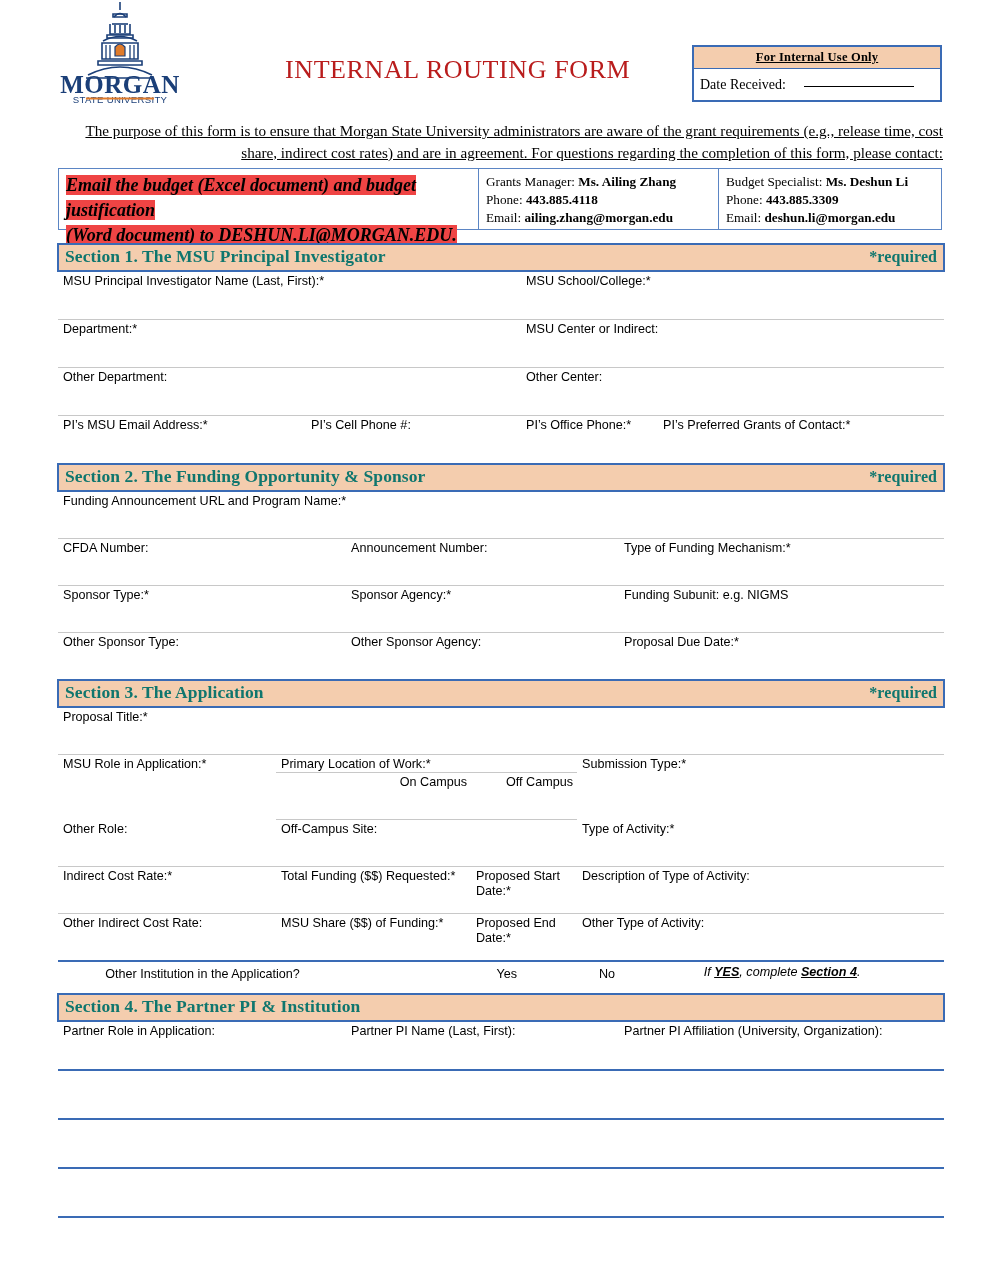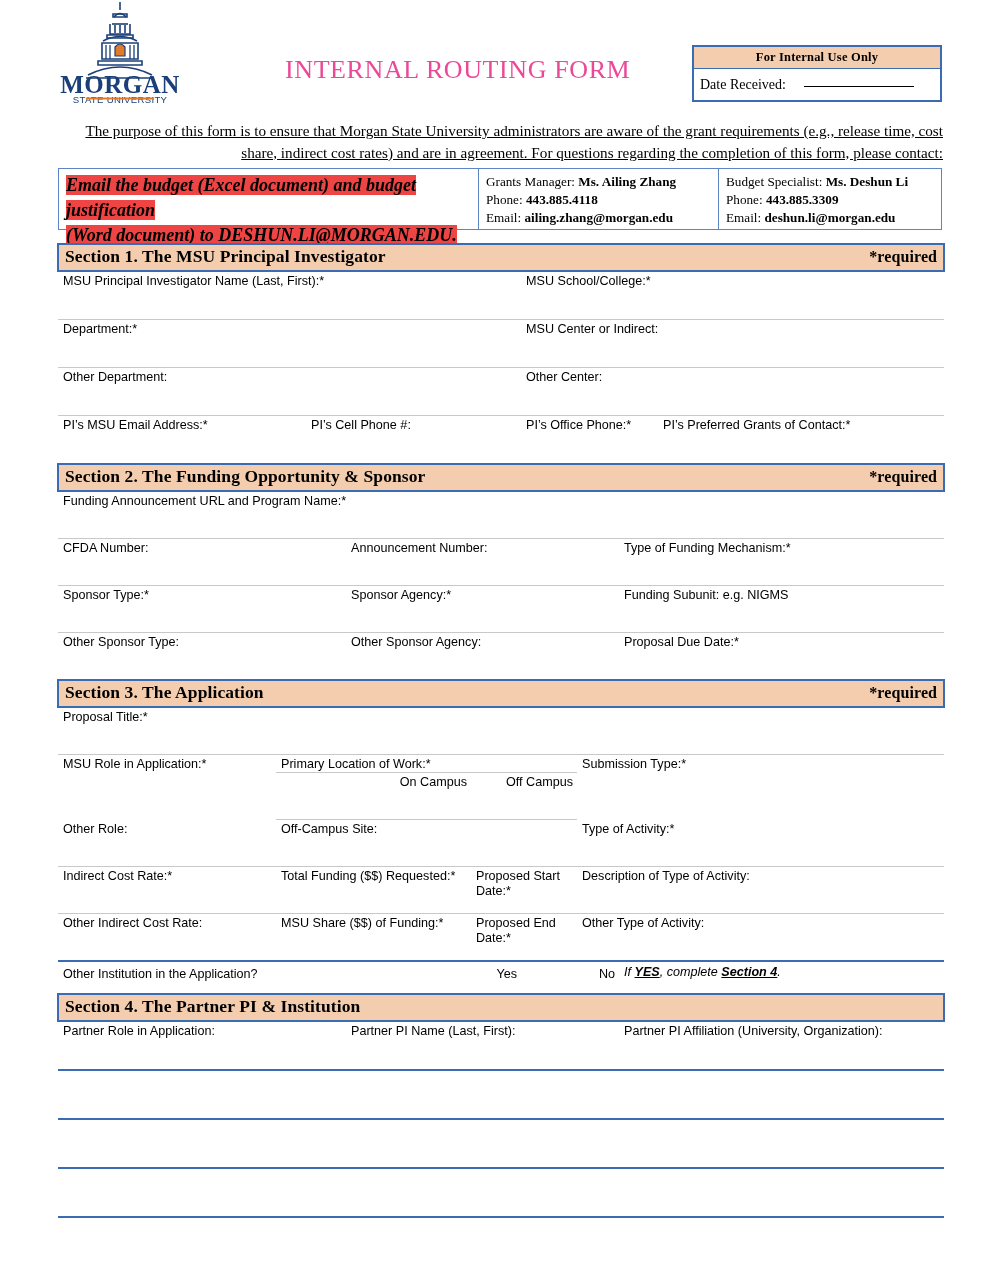--- a/index.html
+++ b/index.html
@@ -35,41 +35,42 @@
     height: 106px;
   }
   .logo svg { display: block; }
   .form-title {
     position: absolute;
     left: 285px;
     top: 55px;
     font-family: "Liberation Serif", serif;
     font-size: 26px;
     letter-spacing: 0.6px;
-    color: #ec4899;
+    color: #b91c1c;
     white-space: nowrap;
   }
   .internal-box {
     position: absolute;
     left: 692px;
     top: 45px;
     width: 250px;
     border: 2px solid #3a6bb5;
     box-sizing: border-box;
     background: #ffffff;
   }
   .internal-title {
     background: #f4cdae;
     text-align: center;
     font-family: "Liberation Serif", serif;
     font-weight: bold;
     font-size: 12.5px;
     padding: 3px 0 3px 0;
     border-bottom: 1.5px solid #3a6bb5;
     letter-spacing: 0.2px;
+    text-decoration: underline;
   }
   .internal-body {
     padding: 5px 6px 7px 6px;
     font-family: "Liberation Serif", serif;
     font-size: 14px;
     white-space: nowrap;
   }
   .date-rule {
     display: inline-block;
     width: 110px;
@@ -156,38 +157,38 @@
     padding: 1px 6px 2px 6px;
     height: 22px;
   }
   .sechdr-inner {
     display: flex;
     justify-content: space-between;
     align-items: baseline;
     font-family: "Liberation Serif", serif;
     font-weight: bold;
     font-size: 17.5px;
-    color: #000000;
+    color: #0f766e;
     letter-spacing: 0.1px;
   }
   .sechdr-req { font-size: 16px; }
 
   
   td.bdy {
     border-left: 2px solid #3a6bb5;
     border-right: 2px solid #3a6bb5;
   }
   td.vdiv { border-left: 1px solid #c8c8c8; }
   tr.rowline td { border-bottom: 1px solid #c8c8c8; }
   tr.rowend td { border-bottom: 2px solid #3a6bb5; }
   tr.rowblue td { border-bottom: 2px solid #3a6bb5; }
 
   .h-tall { height: 45px; margin-left: 10px; }
   .h-mid  { height: 44px; }
-  .h-short{ height: 26px; }
+  .h-short{ height: 26px; text-align: center; }
   .h-s4   { height: 45px; }
 
   .ra { text-align: right; padding-right: 7px; }
   .smallfont { font-family: "DejaVu Sans", sans-serif; font-size: 11.2px; }
   .serif-note {
     font-family: "Liberation Serif", serif;
     font-style: italic;
     font-size: 14.5px;
   }
   .serif-note u { text-decoration: underline; font-weight: bold; }

